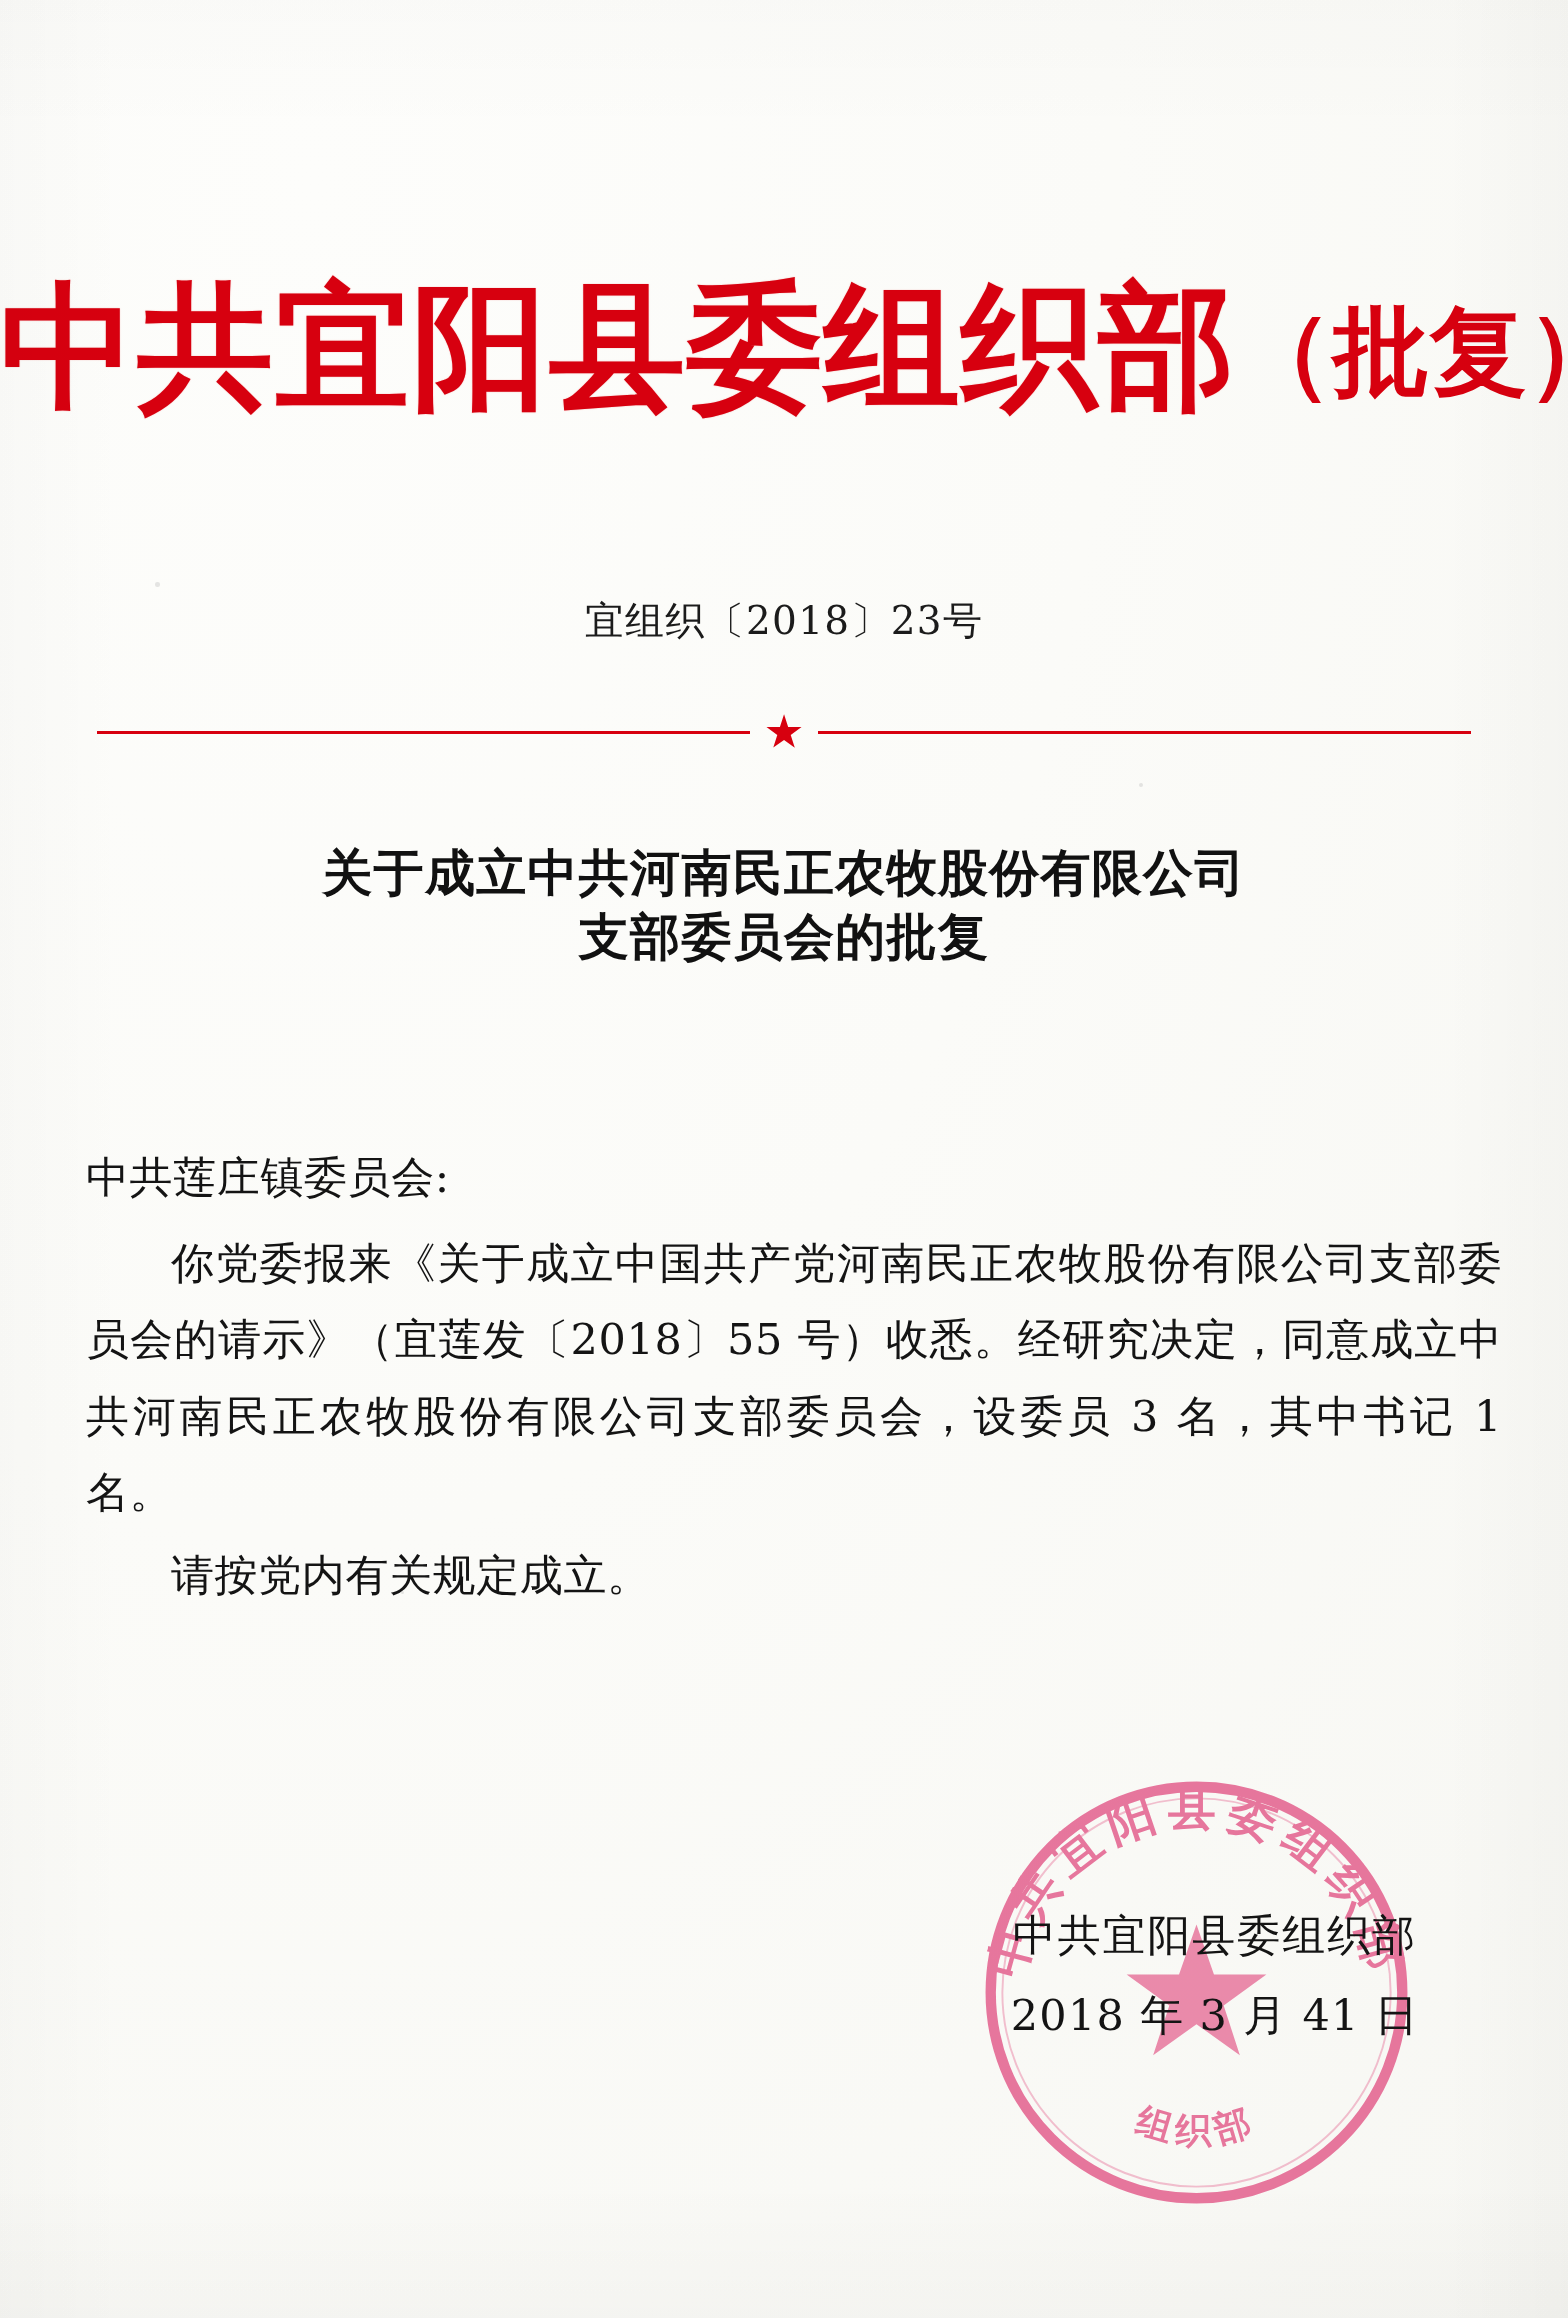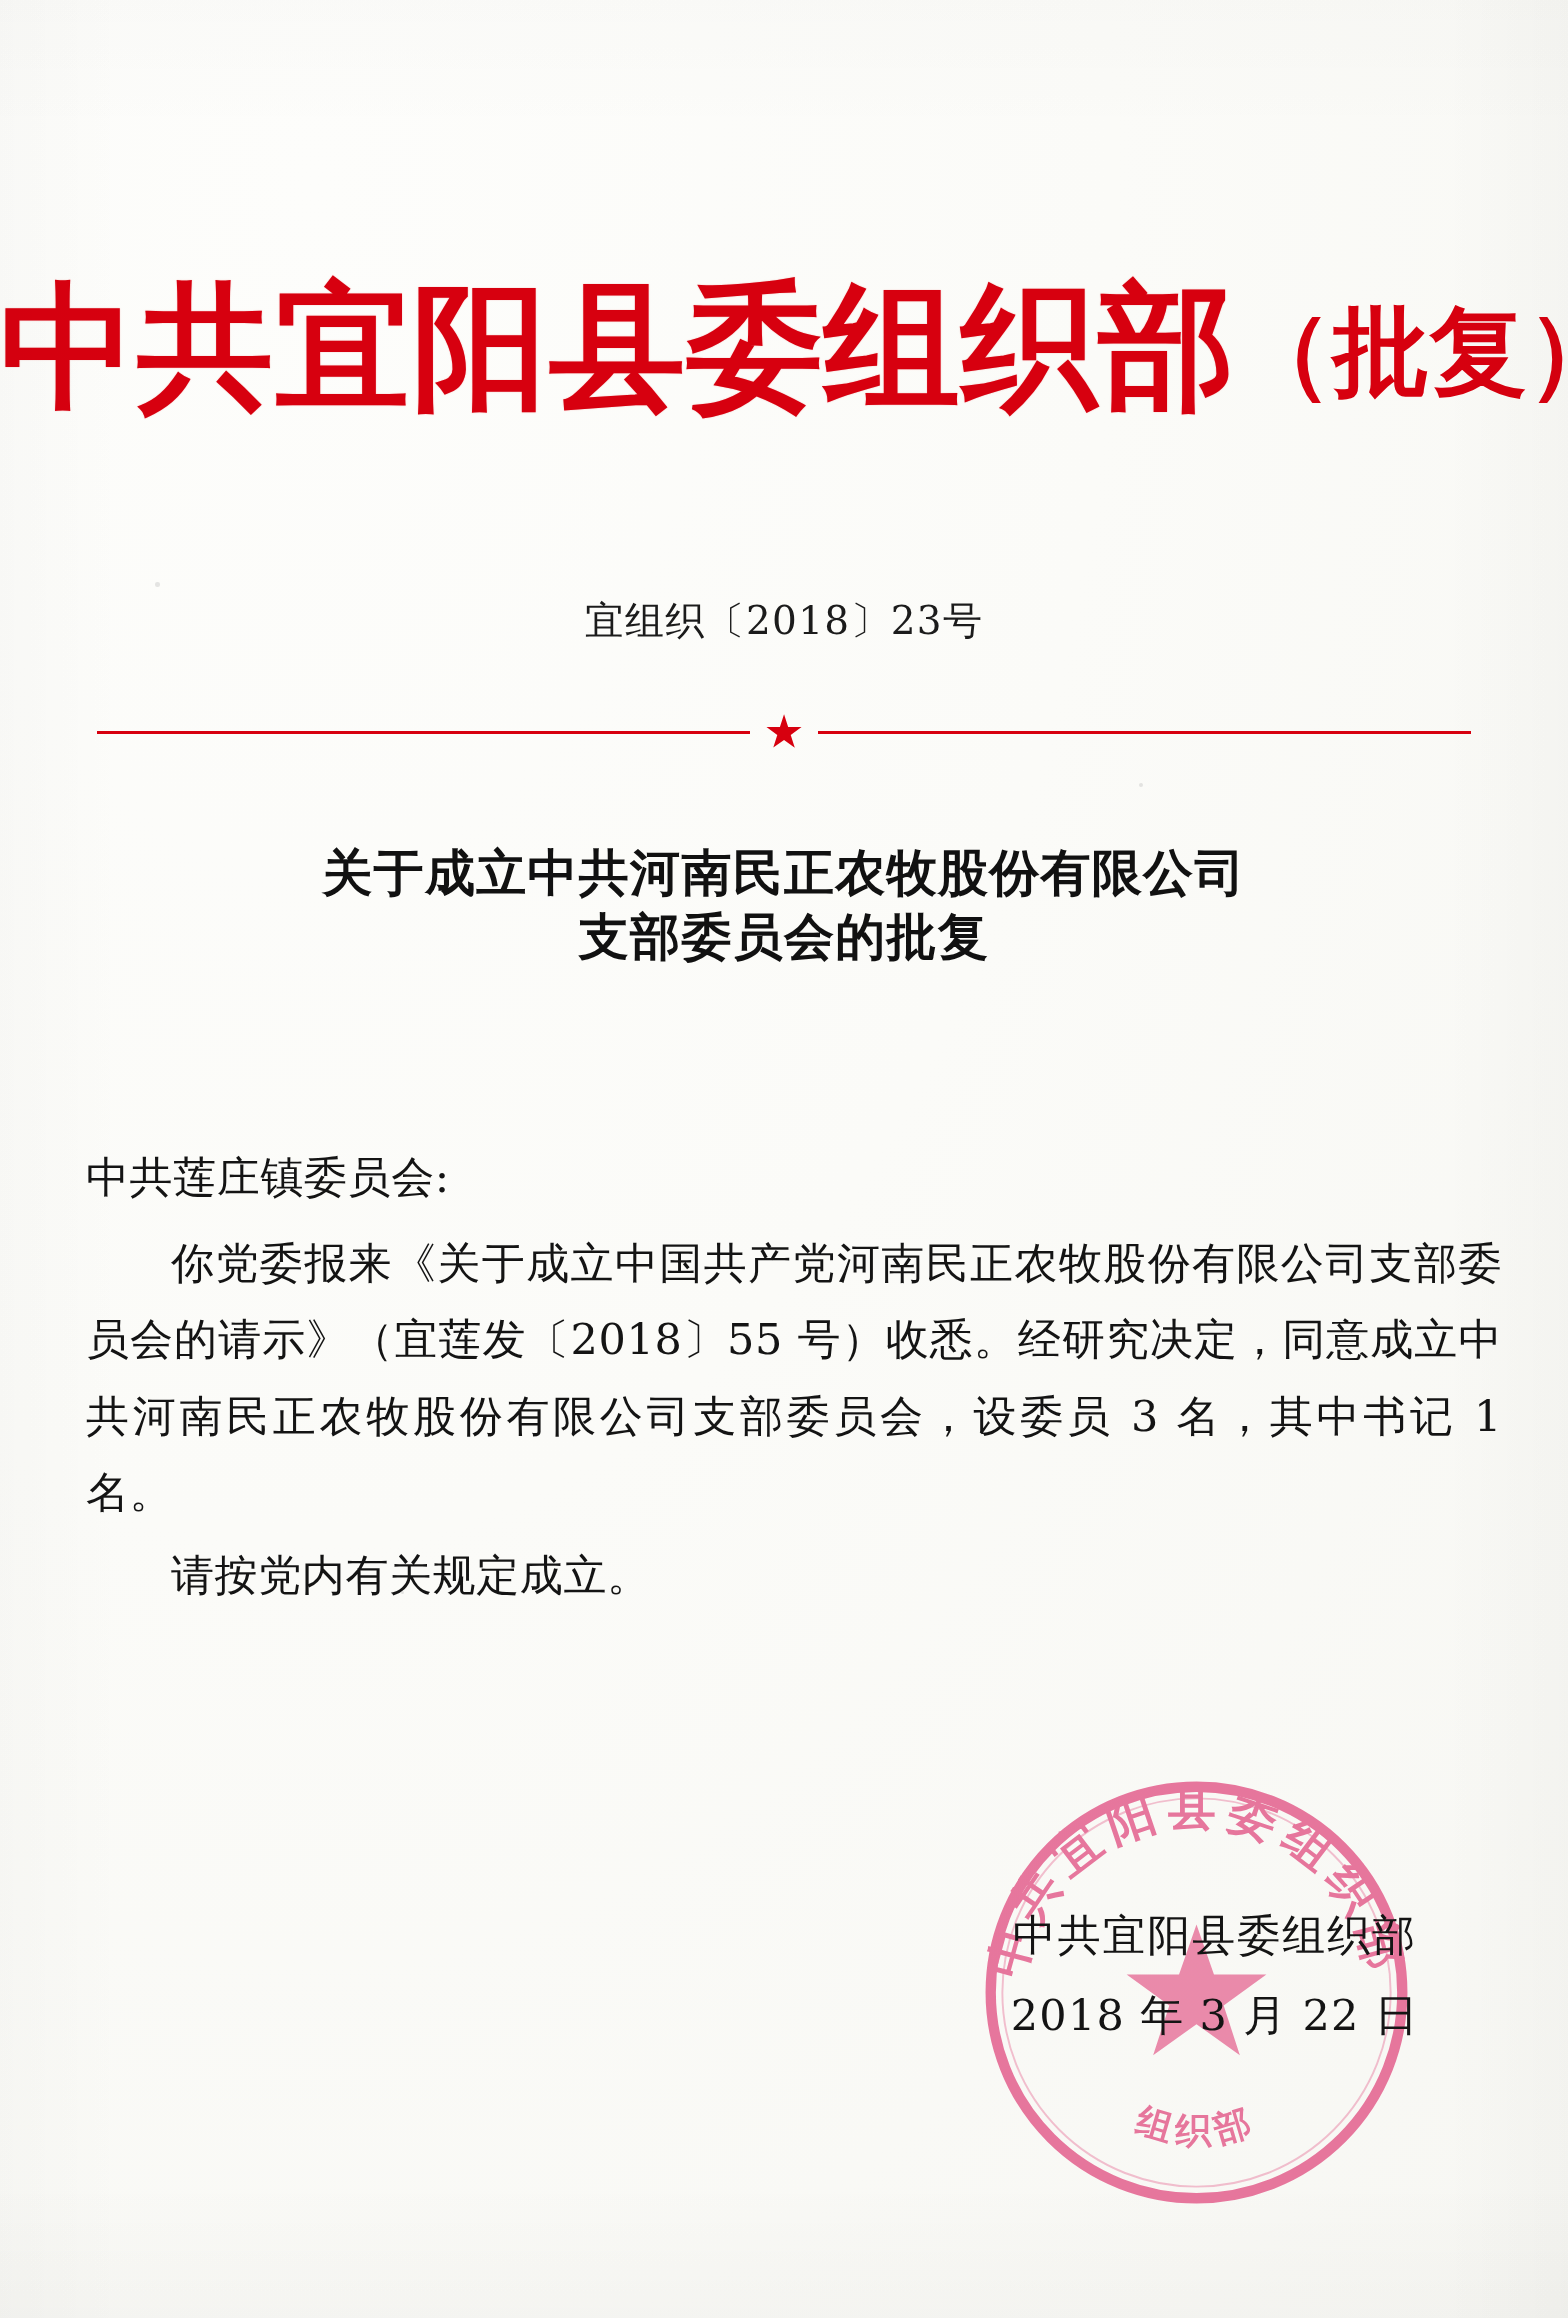--- a/index.html
+++ b/index.html
@@ -234,21 +234,21 @@
           <path id="arcBot" d="M 130 420 A 230 230 0 0 0 570 420" fill="none"></path>
           <text font-family="'DejaVu Serif','Liberation Serif',serif" font-size="56" font-weight="bold" fill="#e0457b" letter-spacing="10">
             <textPath href="#arcBot" startOffset="50%" text-anchor="middle">组织部</textPath>
           </text>
         </g>
       </svg>
     </div>
 
     <div class="sign-block">
       <span class="sign-org">中共宜阳县委组织部</span>
-      <span class="sign-date">2018 年 3 月 22 日</span>
+      <span class="sign-date">2018 年 3 月 41 日</span>
     </div>
 
     <div class="speckle" style="left:155px; top:582px; width:4.5px; height:4.5px;"></div>
     <div class="speckle" style="left:1139px; top:783px; width:3.9px; height:3.9px;"></div>
     <div class="speckle" style="left:401px; top:1591px; width:3.2px; height:3.2px;"></div>
     <div class="speckle" style="left:1378px; top:1255px; width:3.9px; height:3.9px;"></div>
   </div>
   <div class="scan-tint"></div>
 </div>
 

